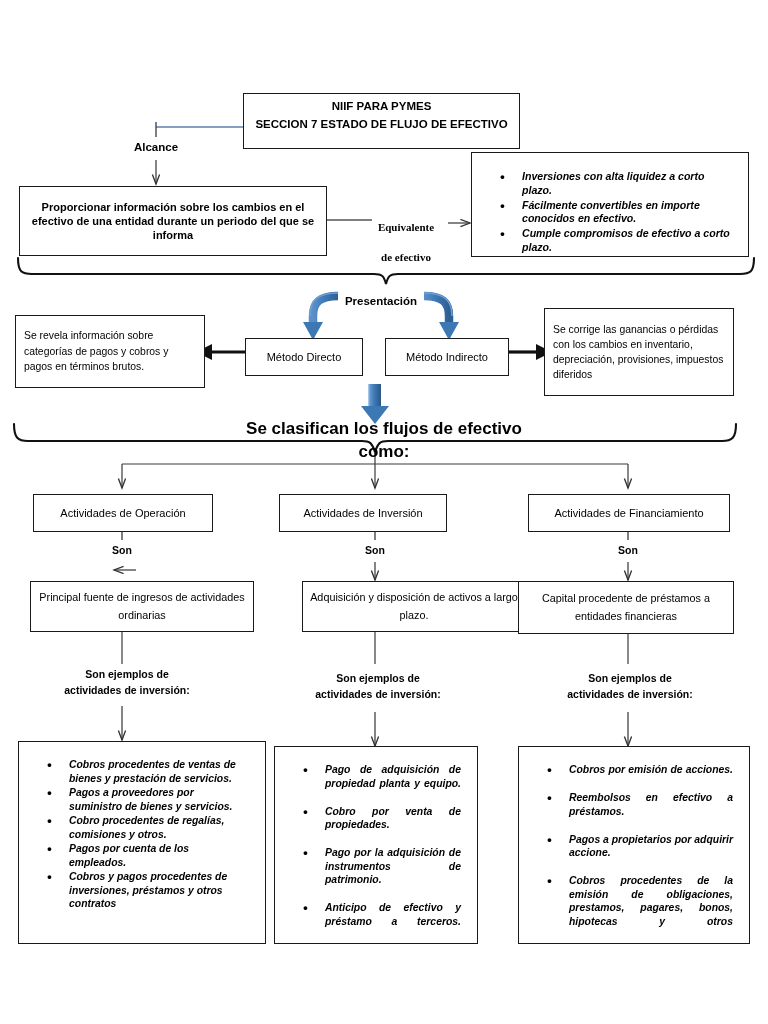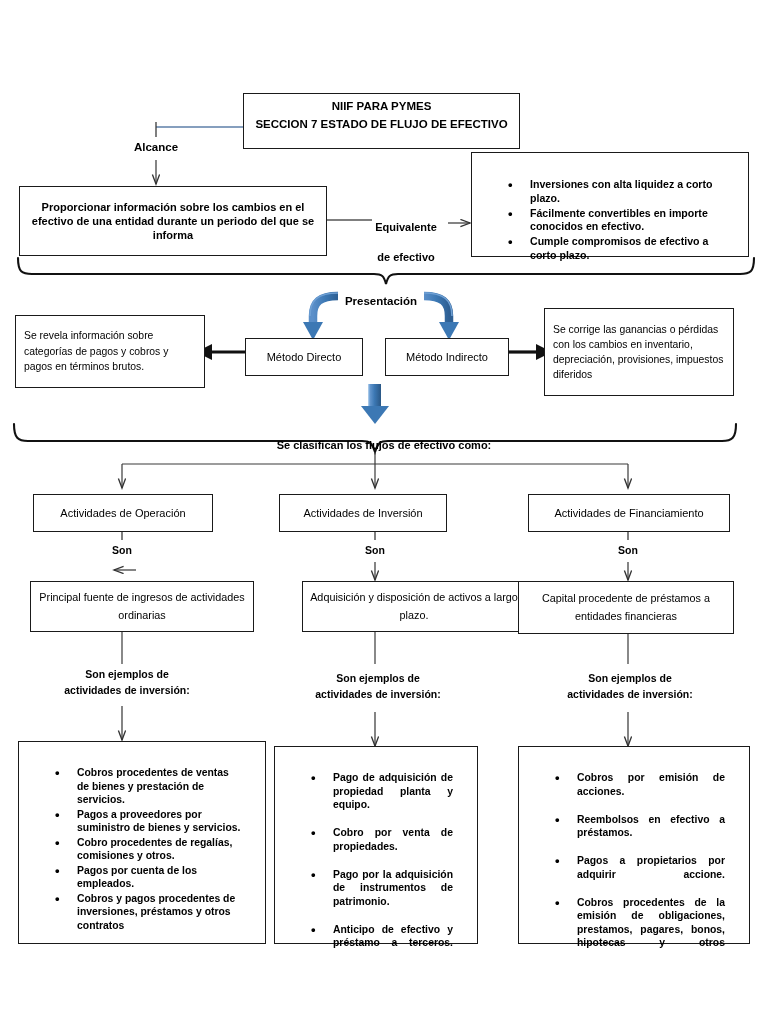--- a/index.html
+++ b/index.html
@@ -48,23 +48,24 @@
 
   
   .listbox {
     position: absolute;
     box-sizing: border-box;
     border: 1.4px solid #1a1a1a;
     background: #ffffff;
     padding: 8px 8px 8px 6px;
   }
   .listbox ul {
-    margin: 16px;
+    margin: 8px;
     padding: 0 0 0 22px;
     list-style: none;
+    font-style: italic;
   }
   .listbox li {
     position: relative;
     font-weight: bold;
     line-height: 1.30;
     margin-bottom: 1px;
     padding-left: 14px;
   }
   .listbox li::before {
     content: "\2022";
@@ -175,21 +176,21 @@
       <div style="margin-top:3px;">SECCION 7 ESTADO DE FLUJO DE EFECTIVO</div>
     </div>
   </div>
 
   <div class="label" style="left:106px; top:140px; width:100px; font-size:11.5px;">Alcance</div>
 
   <div class="box" style="left:19px; top:186px; width:308px; height:70px; font-size:11px;">
     <span>Proporcionar información  sobre los cambios en el efectivo de una entidad  durante un periodo del que se informa</span>
   </div>
 
-  <div class="label" style="left:360px; top:205px; width:92px; font-size:11px;">
+  <div class="label" style="left:360px; top:205px; width:92px; font-size:11px;font-family:Liberation Serif, serif;">
     <div>Equivalente</div>
     <div>de efectivo</div>
   </div>
 
   <div class="listbox" style="left:471px; top:152px; width:278px; height:105px; padding-top:9px;">
     <ul>
       <li style="font-size:10.6px;">Inversiones con alta liquidez a corto plazo.</li>
       <li style="font-size:10.6px;">Fácilmente convertibles en importe conocidos en efectivo.</li>
       <li style="font-size:10.6px;">Cumple compromisos de efectivo a corto plazo.</li>
     </ul>
@@ -206,21 +207,21 @@
   </div>
 
   <div class="box plain" style="left:15px; top:315px; width:190px; height:73px; font-size:10.4px; text-align:left; justify-content:center; padding:22px 8px; line-height:1.5;">
     <span>Se revela información sobre categorías de pagos y cobros y pagos en términos brutos.</span>
   </div>
 
   <div class="box plain" style="left:544px; top:308px; width:190px; height:88px; font-size:10.4px; text-align:left; justify-content:flex-start; padding:6px 8px; line-height:1.45;">
     <span>Se corrige las ganancias o pérdidas con los cambios en inventario, depreciación, provisiones, impuestos diferidos</span>
   </div>
 
-  <div class="label" style="left:234px; top:438px; width:300px; font-size:11px;">Se clasifican los flujos de efectivo como:</div>
+  <div class="label" style="left:234px; top:418px; width:300px; font-size:17px;">Se clasifican los flujos de efectivo como:</div>
 
   <div class="box plain" style="left:33px; top:494px; width:180px; height:34px; font-size:11px;">
     <span>Actividades de  Operación</span>
   </div>
   <div class="label" style="left:92px; top:543px; width:60px; font-size:10.5px;">Son</div>
   <div class="box plain" style="left:30px; top:581px; width:224px; height:51px; font-size:10.8px; line-height:1.6;">
     <span>Principal fuente de ingresos de actividades ordinarias</span>
   </div>
   <div class="label" style="left:47px; top:666px; width:160px; font-size:10.5px; line-height:1.55;">Son ejemplos de
 actividades de inversión:</div>

